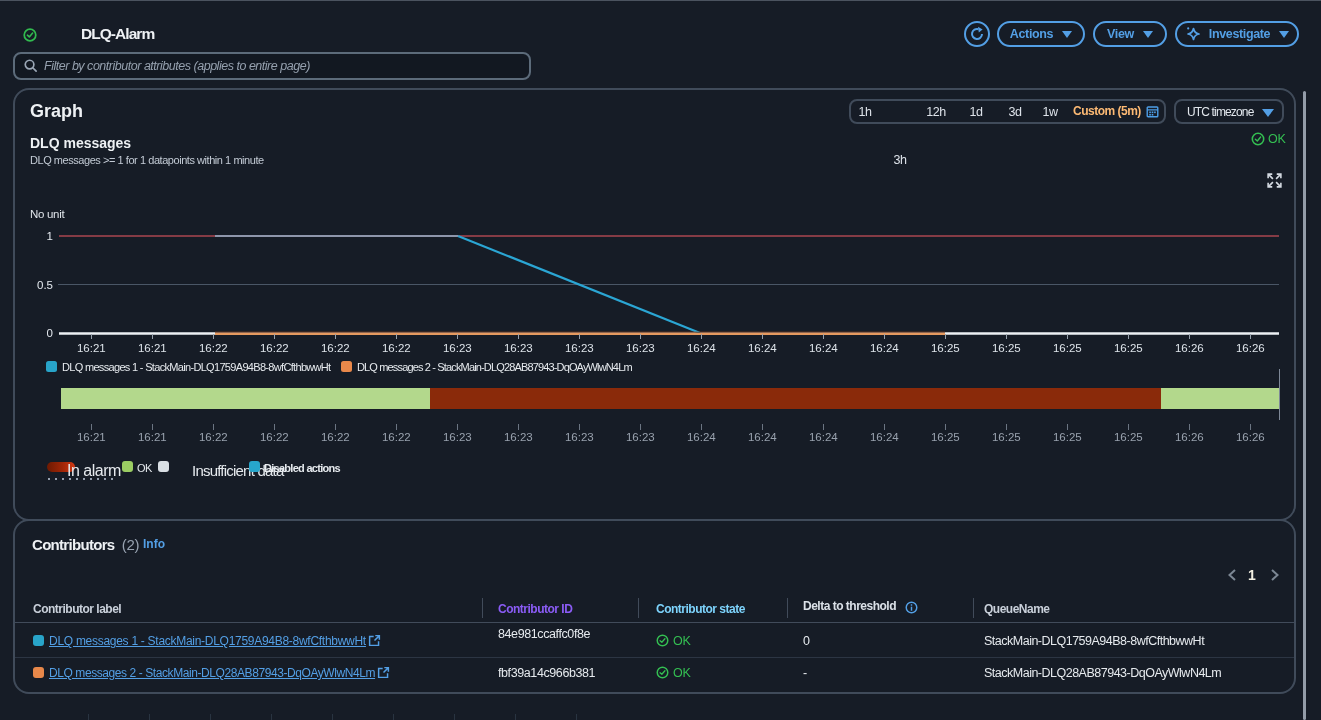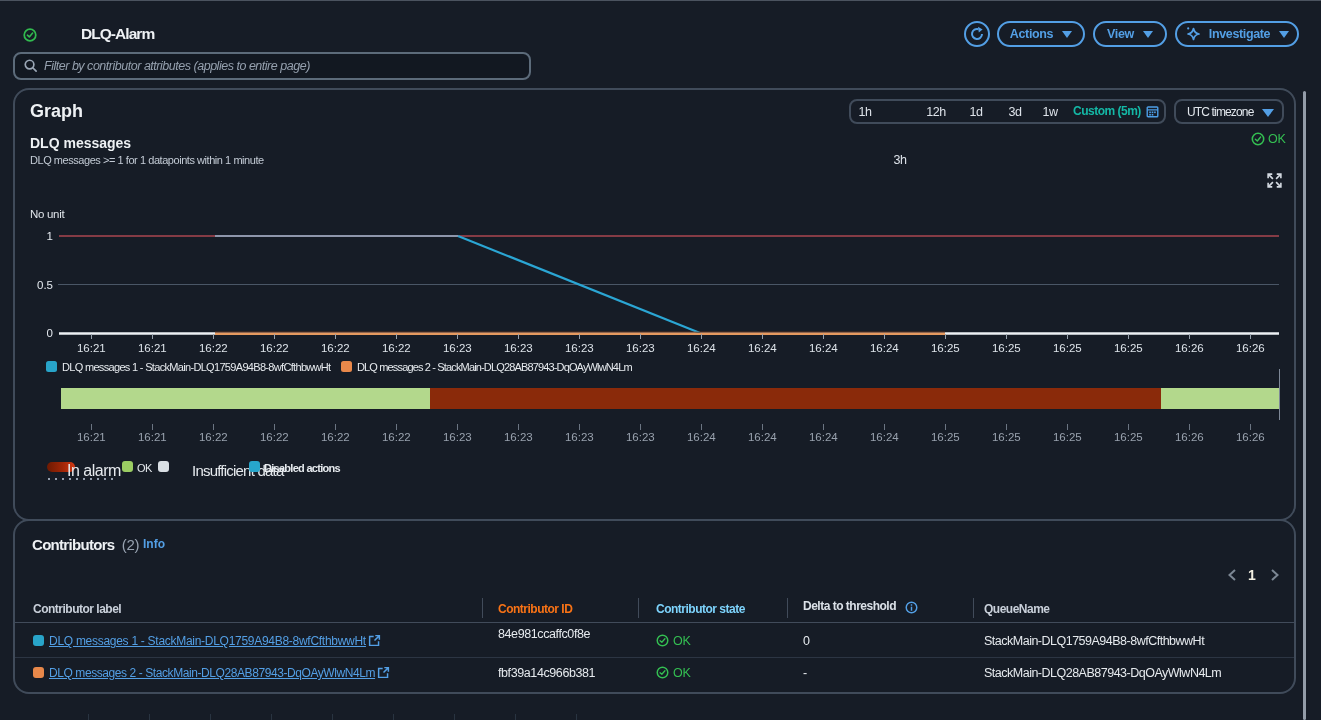--- a/index.html
+++ b/index.html
@@ -47,21 +47,21 @@
   <div class="panel" style="left:13px;top:88px;width:1283px;height:433px;"></div>
   <div class="abs" style="left:30px;top:101px;font-size:18px;font-weight:bold;color:#eef1f4;">Graph</div>
 
   <div class="abs" style="left:849px;top:99px;width:317px;height:25px;border:2px solid #404b5a;border-radius:8px;"></div>
   <div class="abs seg-label" style="left:865px;top:105px;transform:translateX(-50%);">1h</div>
   <div class="abs seg-label" style="left:900px;top:105px;transform:translateX(-50%);margin-top:48px;">3h</div>
   <div class="abs seg-label" style="left:936px;top:105px;transform:translateX(-50%);">12h</div>
   <div class="abs seg-label" style="left:976px;top:105px;transform:translateX(-50%);">1d</div>
   <div class="abs seg-label" style="left:1015px;top:105px;transform:translateX(-50%);">3d</div>
   <div class="abs seg-label" style="left:1050px;top:105px;transform:translateX(-50%);">1w</div>
-  <div class="abs" style="left:1073px;top:104px;font-size:12px;letter-spacing:-0.5px;font-weight:bold;color:#14b8a6;">Custom (5m)</div>
+  <div class="abs" style="left:1073px;top:104px;font-size:12px;letter-spacing:-0.5px;font-weight:bold;color:#fdba74;">Custom (5m)</div>
   <svg class="abs" style="left:1146px;top:105px;" width="13" height="13" viewBox="0 0 16 16">
     <rect x="1.5" y="2.5" width="13" height="12" rx="1" fill="none" stroke="#4d9fe8" stroke-width="1.7"></rect>
     <path d="M1.5 6 H14.5" stroke="#4d9fe8" stroke-width="1.5"></path>
     <rect x="4" y="8" width="2" height="2" fill="#4d9fe8"></rect>
     <rect x="7" y="8" width="2" height="2" fill="#4d9fe8"></rect>
     <rect x="10" y="8" width="2" height="2" fill="#4d9fe8"></rect>
     <rect x="4" y="11" width="2" height="2" fill="#4d9fe8"></rect>
     <rect x="7" y="11" width="2" height="2" fill="#4d9fe8"></rect>
   </svg>
 
@@ -217,21 +217,21 @@
 
   <svg class="abs" style="left:1226px;top:568px;" width="12" height="14" viewBox="0 0 12 14">
     <path d="M9 2 L3.5 7 L9 12" fill="none" stroke="#7c8794" stroke-width="2"></path>
   </svg>
   <div class="abs" style="left:1248px;top:567px;font-size:14px;font-weight:bold;color:#f2efe2;">1</div>
   <svg class="abs" style="left:1269px;top:568px;" width="12" height="14" viewBox="0 0 12 14">
     <path d="M3 2 L8.5 7 L3 12" fill="none" stroke="#7c8794" stroke-width="2"></path>
   </svg>
 
   <div class="abs" style="left:33px;top:602px;font-size:12px;letter-spacing:-0.5px;font-weight:bold;color:#c9d0da;">Contributor label</div>
-  <div class="abs" style="left:498px;top:602px;font-size:12px;letter-spacing:-0.5px;font-weight:bold;color:#f97316;">Contributor ID</div>
+  <div class="abs" style="left:498px;top:602px;font-size:12px;letter-spacing:-0.5px;font-weight:bold;color:#8b5cf6;">Contributor ID</div>
   <div class="abs" style="left:656px;top:602px;font-size:12px;letter-spacing:-0.5px;font-weight:bold;color:#7dd3fc;">Contributor state</div>
   <div class="abs" style="left:803px;top:599px;font-size:12px;letter-spacing:-0.5px;font-weight:bold;color:#dbe1e8;">Delta to threshold</div>
   <svg class="abs" style="left:905px;top:601px;" width="13" height="13" viewBox="0 0 16 16">
     <circle cx="8" cy="8" r="6.5" fill="none" stroke="#539fe5" stroke-width="1.8"></circle>
     <rect x="7.1" y="7" width="1.8" height="5" fill="#539fe5"></rect>
     <rect x="7.1" y="4" width="1.8" height="1.8" fill="#539fe5"></rect>
   </svg>
   <div class="abs" style="left:984px;top:602px;font-size:12px;letter-spacing:-0.5px;font-weight:bold;color:#c9d0da;">QueueName</div>
   <div class="abs" style="left:482px;top:598px;width:1px;height:20px;background:#414b5a;"></div>
   <div class="abs" style="left:638px;top:598px;width:1px;height:20px;background:#414b5a;"></div>

